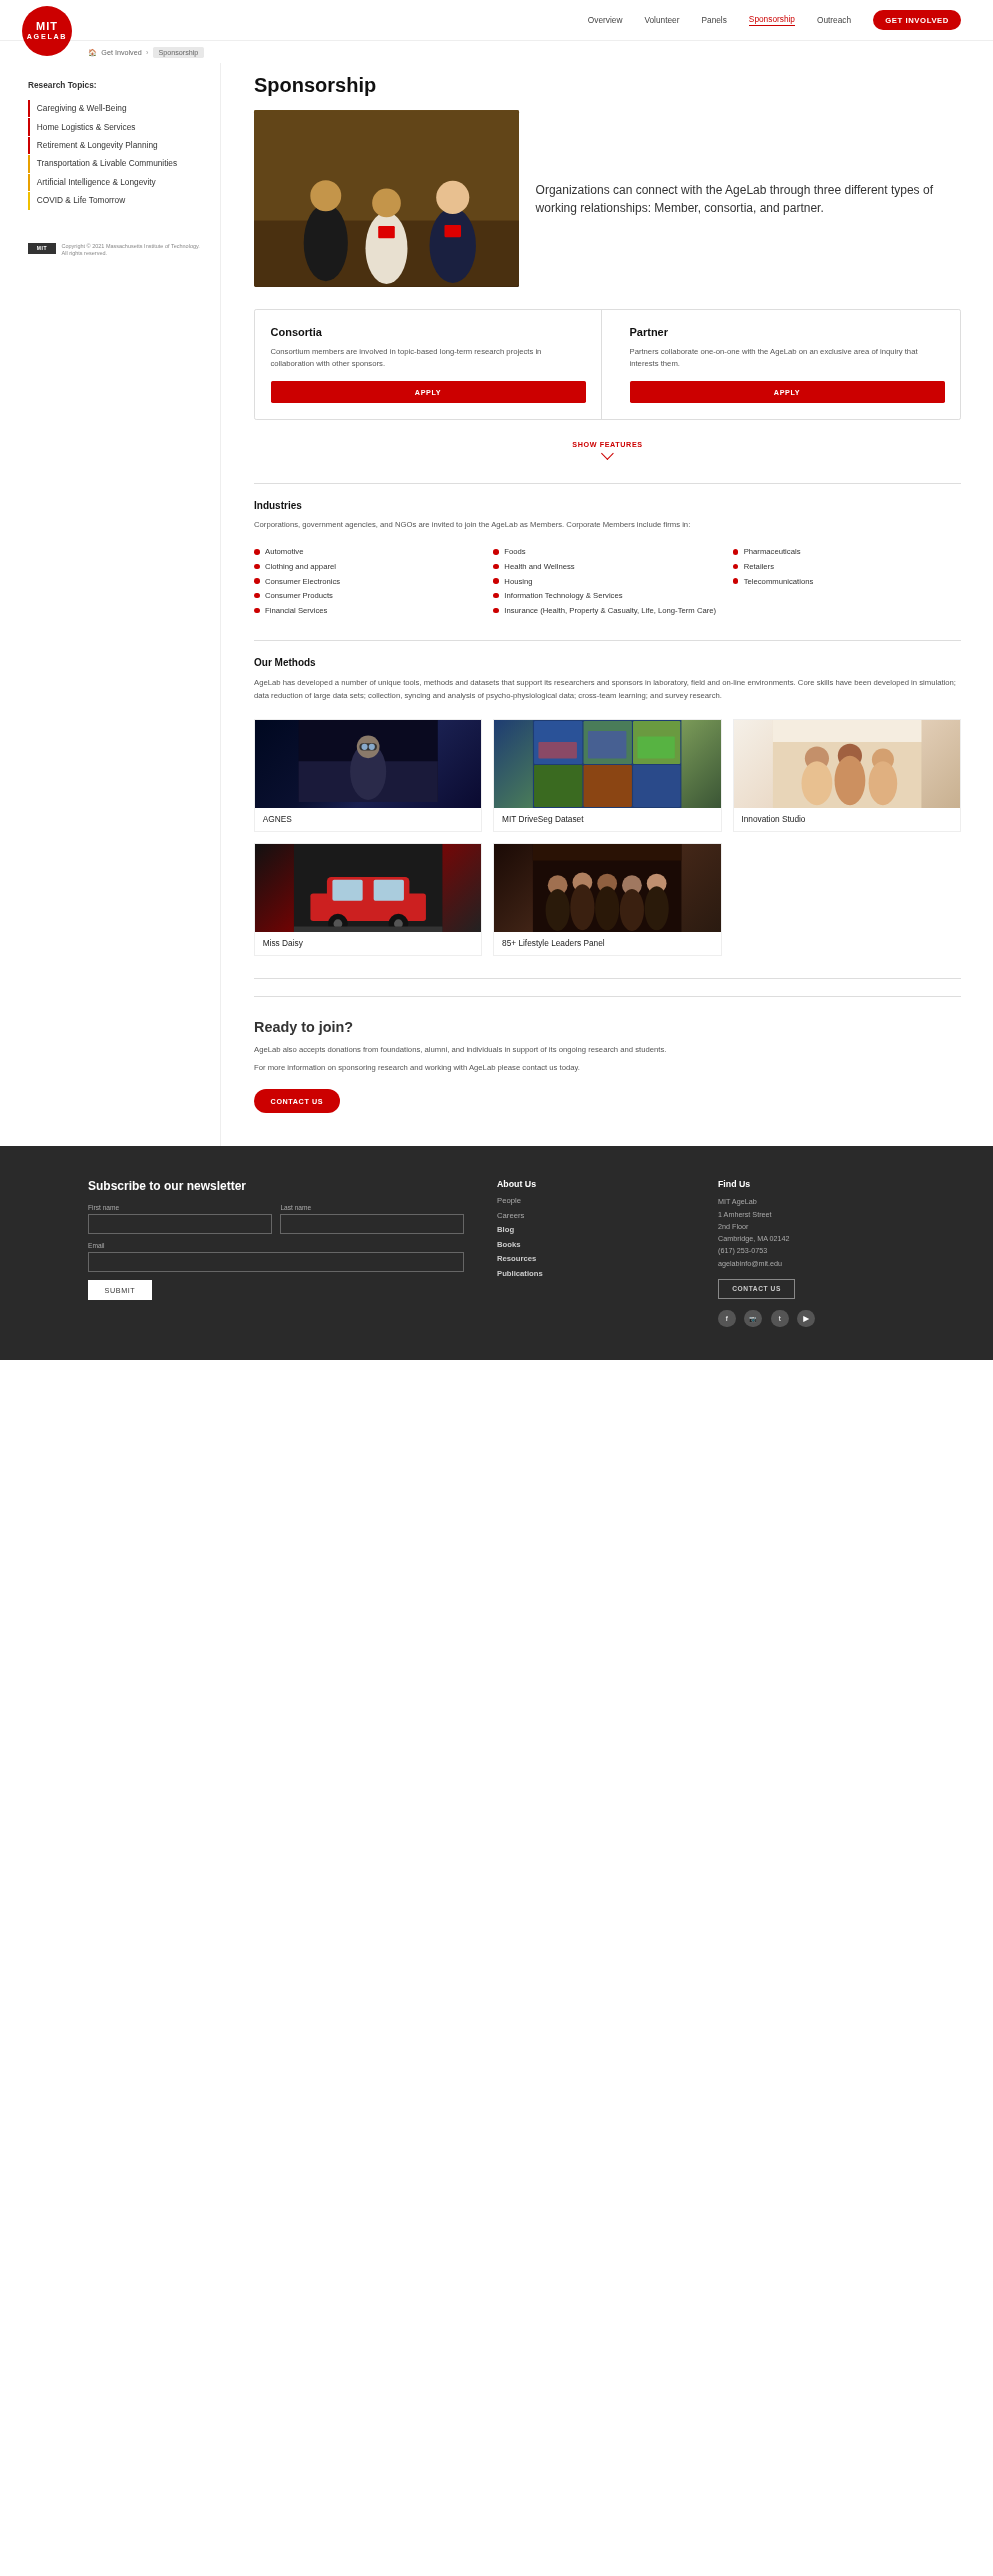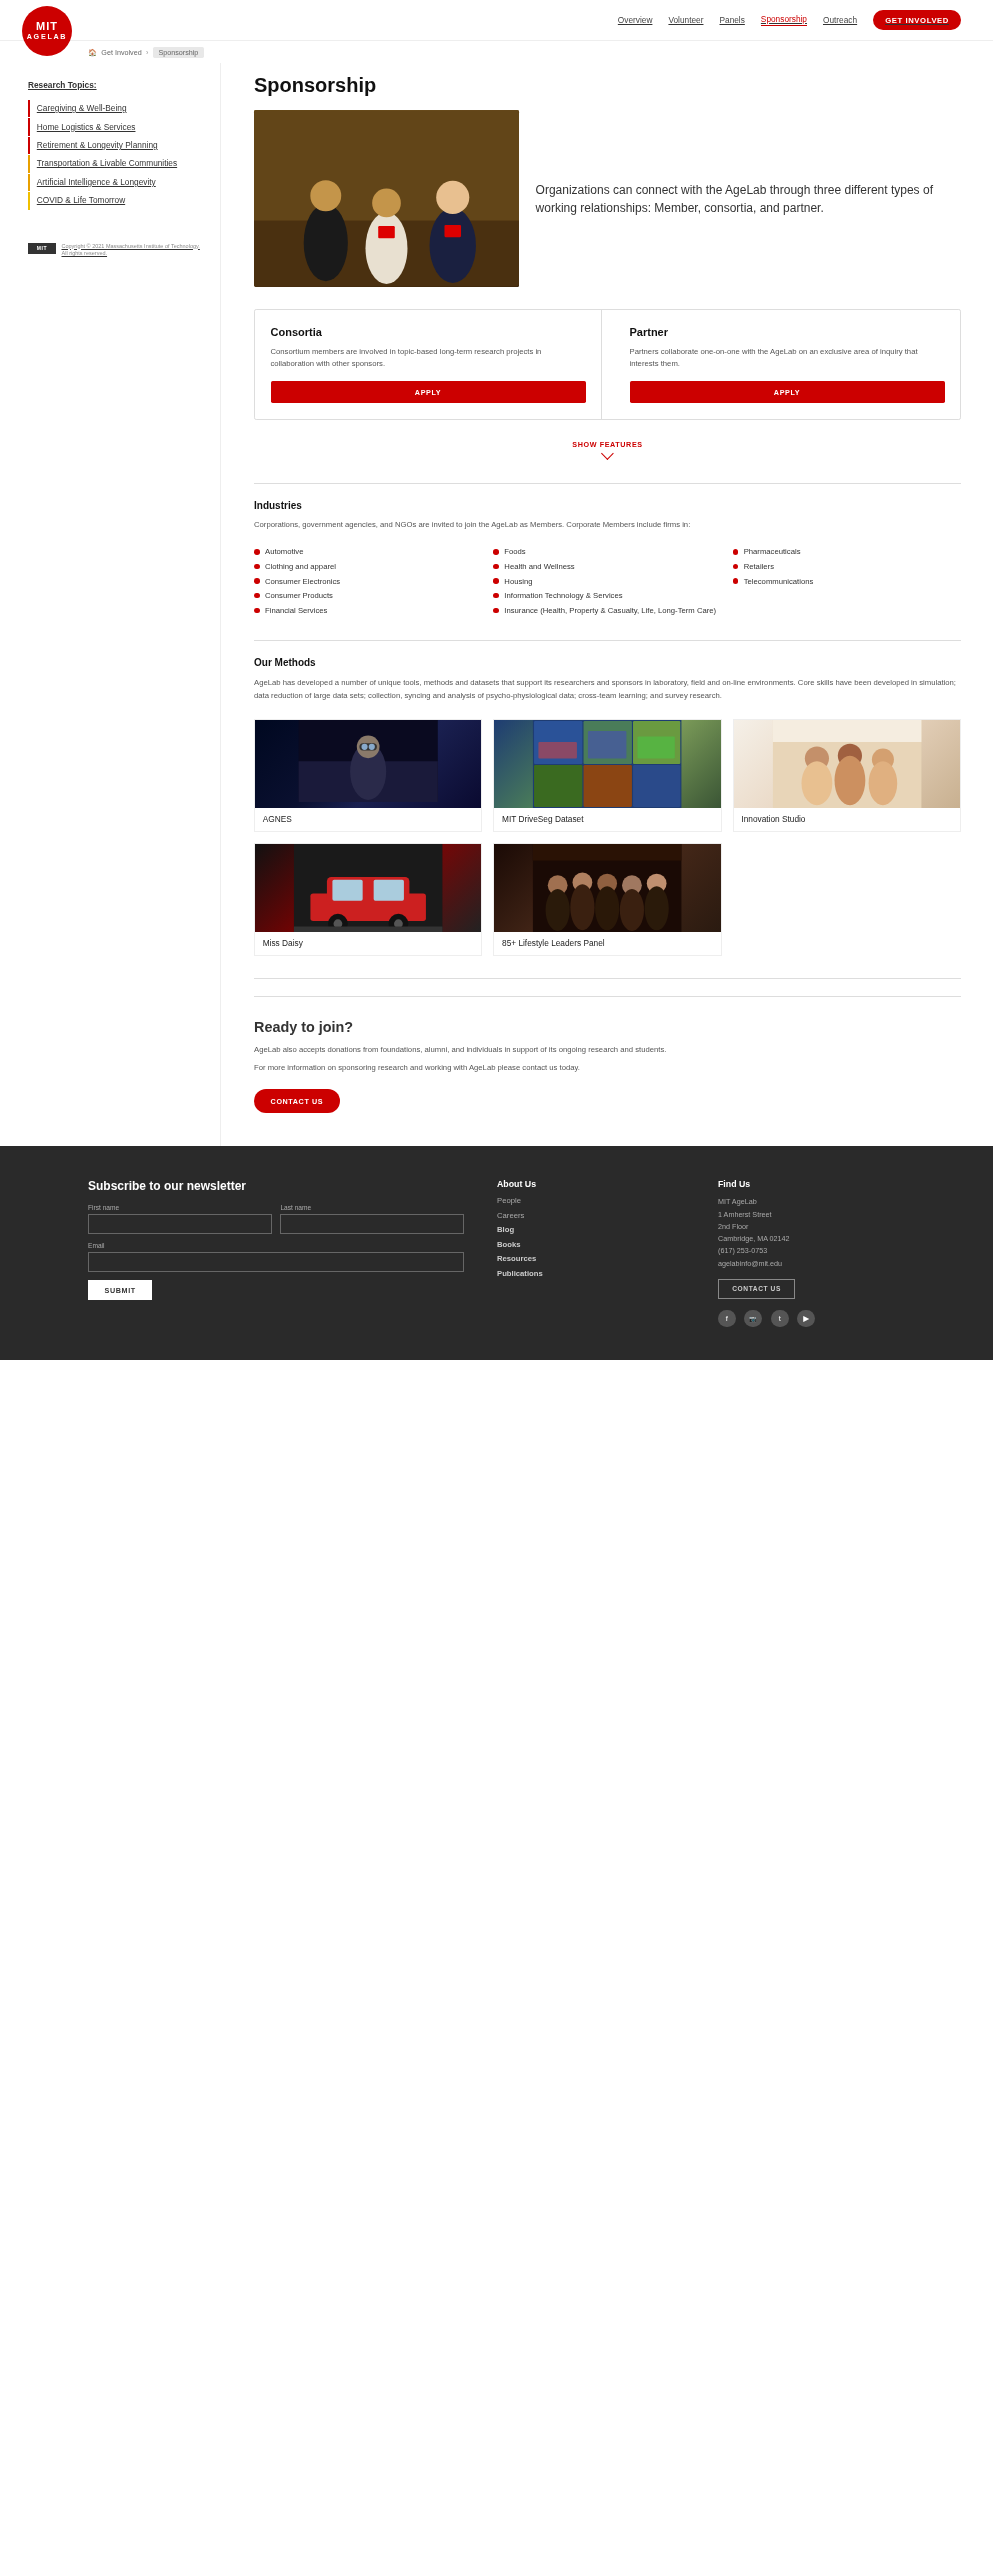--- a/index.html
+++ b/index.html
@@ -36,22 +36,21 @@
       letter-spacing: 1.1px;
       font-weight: 900;
     }
     .logo-agelab {
       font-size: 7.2px;
       letter-spacing: 1.7px;
     }
     .nav-links {
       display: flex;
       align-items: center;
-      gap: 16px;
-      text-decoration: underline;
+      gap: 22px;
     }
     .nav-link {
       text-decoration: none;
       color: #444;
       font-size: 8.3px;
       font-weight: 500;
     }
     .nav-link.active {
       color: #cc0000;
       border-bottom: 1.1px solid #cc0000;
@@ -95,21 +94,20 @@
       display: flex;
       padding: 0 0 0 0;
     }
 
     
     .sidebar {
       width: 221px;
       min-width: 221px;
       padding: 16.6px 16.6px 16.6px 28px;
       border-right: 0.6px solid #eee;
-      text-decoration: underline;
     }
     .sidebar-title {
       font-size: 8.3px;
       font-weight: bold;
       color: #333;
       margin-bottom: 10px;
     }
     .sidebar-item {
       display: flex;
       align-items: stretch;
@@ -408,21 +406,21 @@
     }
     .footer-email-row {
       margin-bottom: 8.8px;
     }
     .footer-submit {
       background: white;
       color: #333;
       border: none;
       padding: 5.5px 16.6px;
       font-size: 7.2px;
-      font-weight: bold;
+      font-weight: normal;
       cursor: pointer;
       letter-spacing: 0.6px;
     }
     .footer-col-title {
       font-size: 8.8px;
       color: white;
       font-weight: bold;
       margin-bottom: 7.7px;
     }
     .footer-link {

